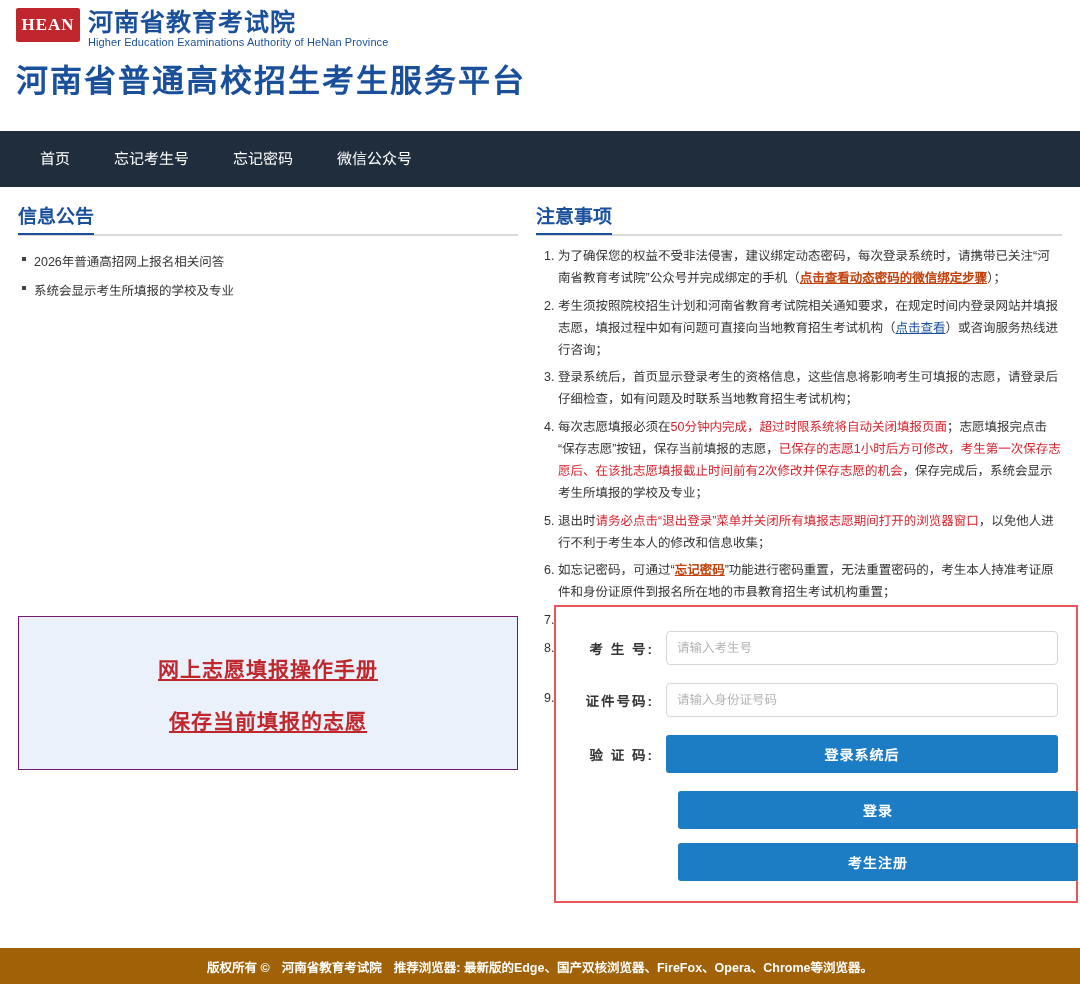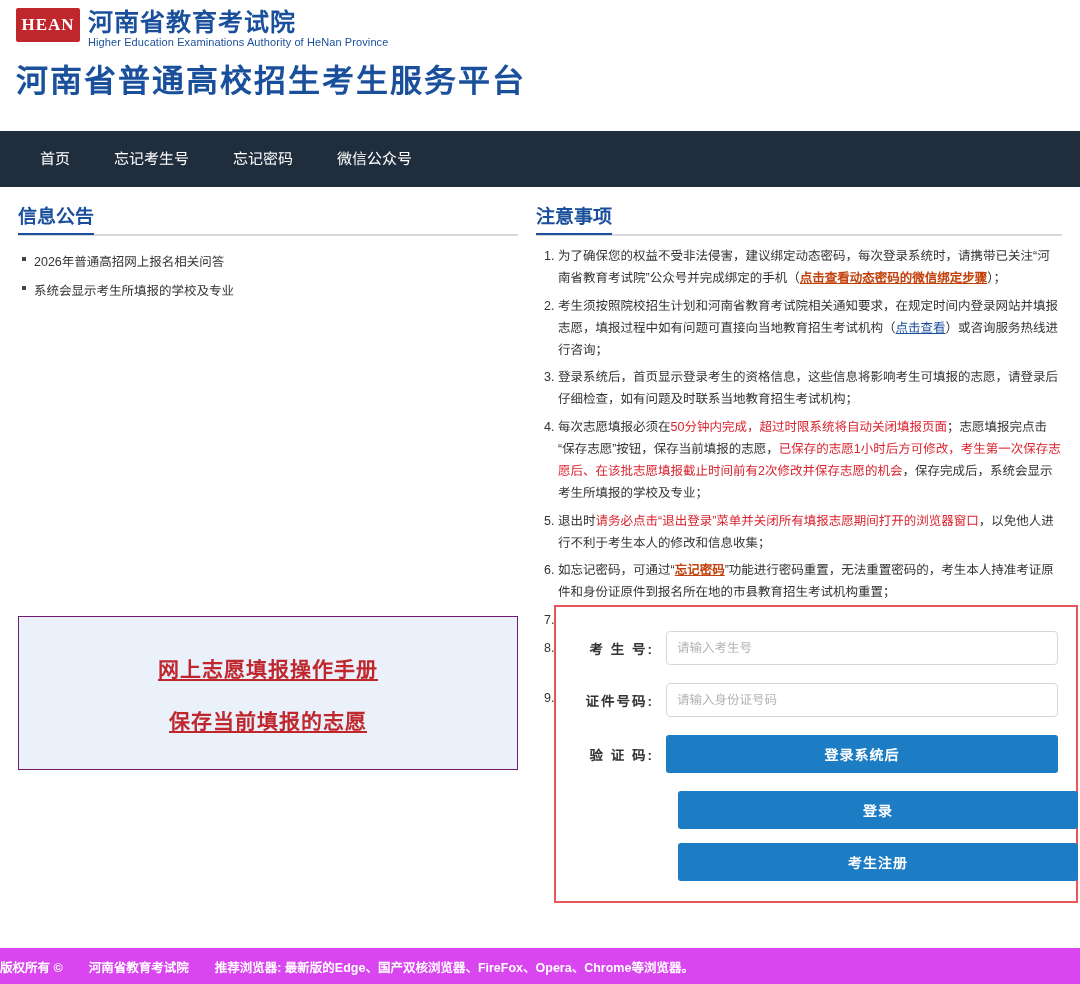--- a/index.html
+++ b/index.html
@@ -198,28 +198,28 @@
     background: #1c7cc4;
   }
   .btn-wide:last-child { margin-bottom: 0; }
 
   
   .footer {
     position: absolute;
     left: 0; bottom: 0;
     width: 1080px;
     height: 36px;
-    background: #d946ef;
+    background: #a16207;
     color: #ffffff;
     font-size: 12.5px;
     font-weight: bold;
     display: flex;
     align-items: center;
-    justify-content: flex-start;
-    gap: 26px;
+    justify-content: center;
+    gap: 12px;
   }
 </style>
 </head>
 <body>
 
 <div class="header">
   <div class="logo-row">
     <div class="logo-mark">HEAN</div>
     <div class="logo-text-block">
       <div class="logo-cn">河南省教育考试院</div>

